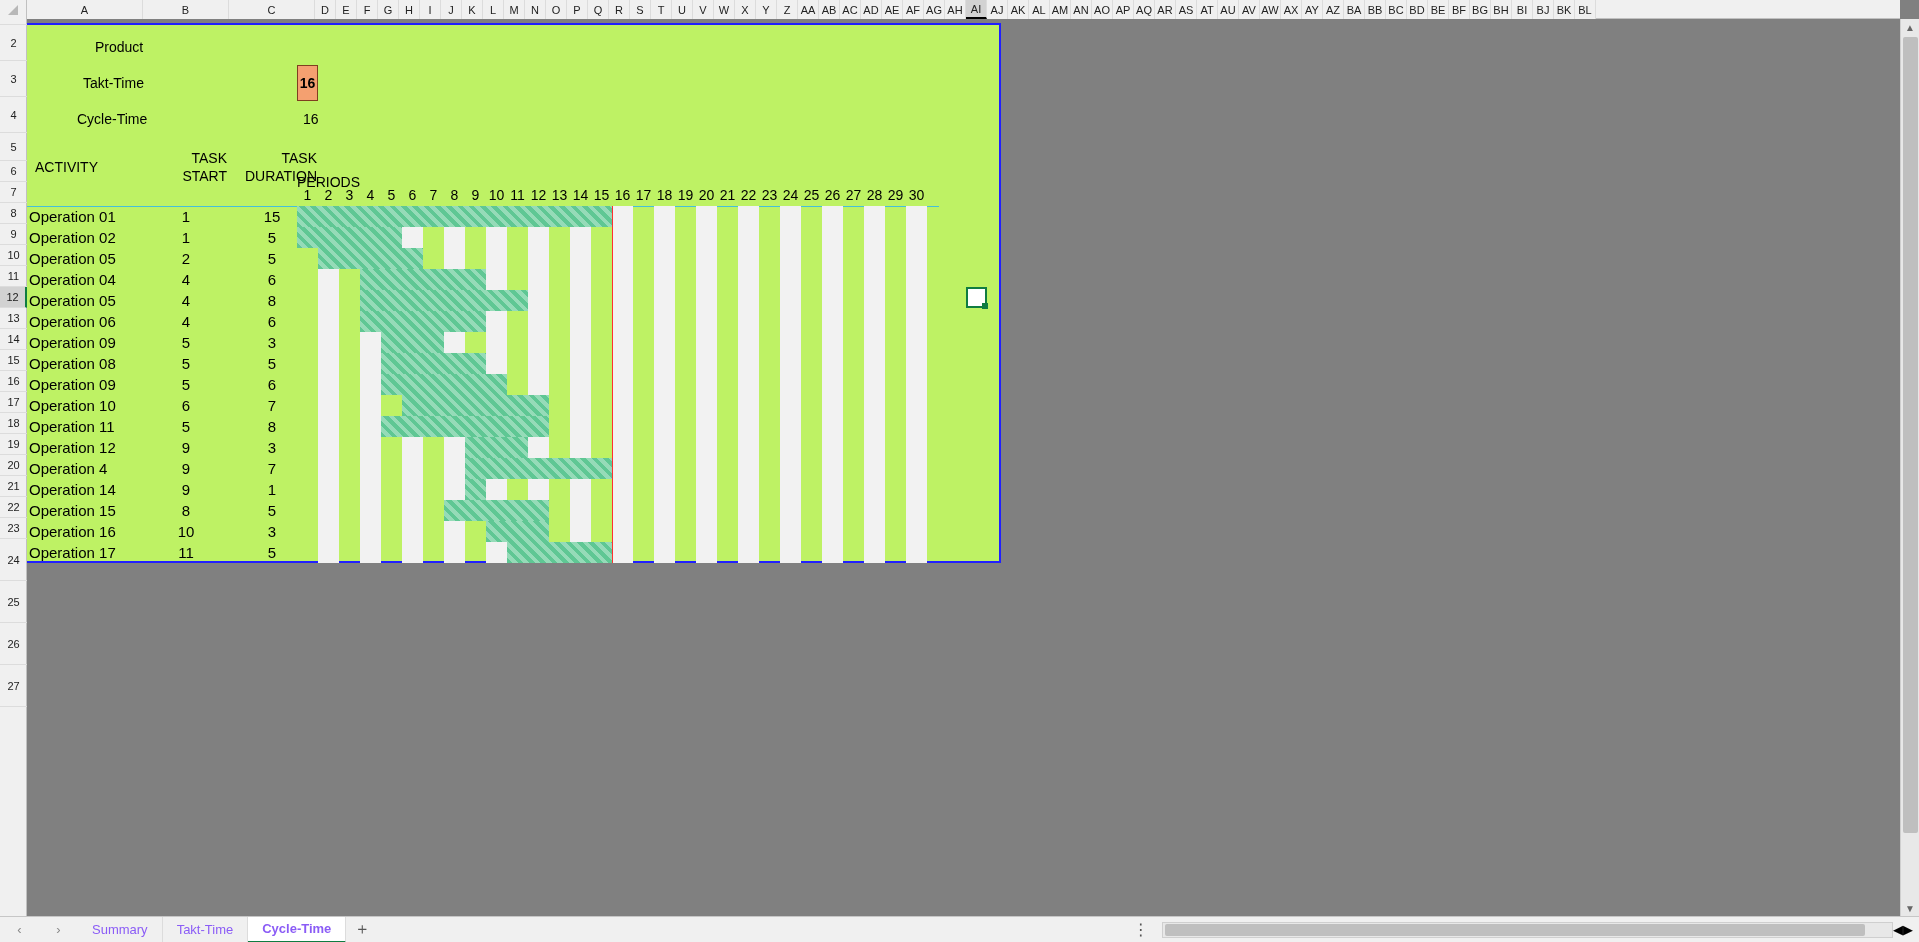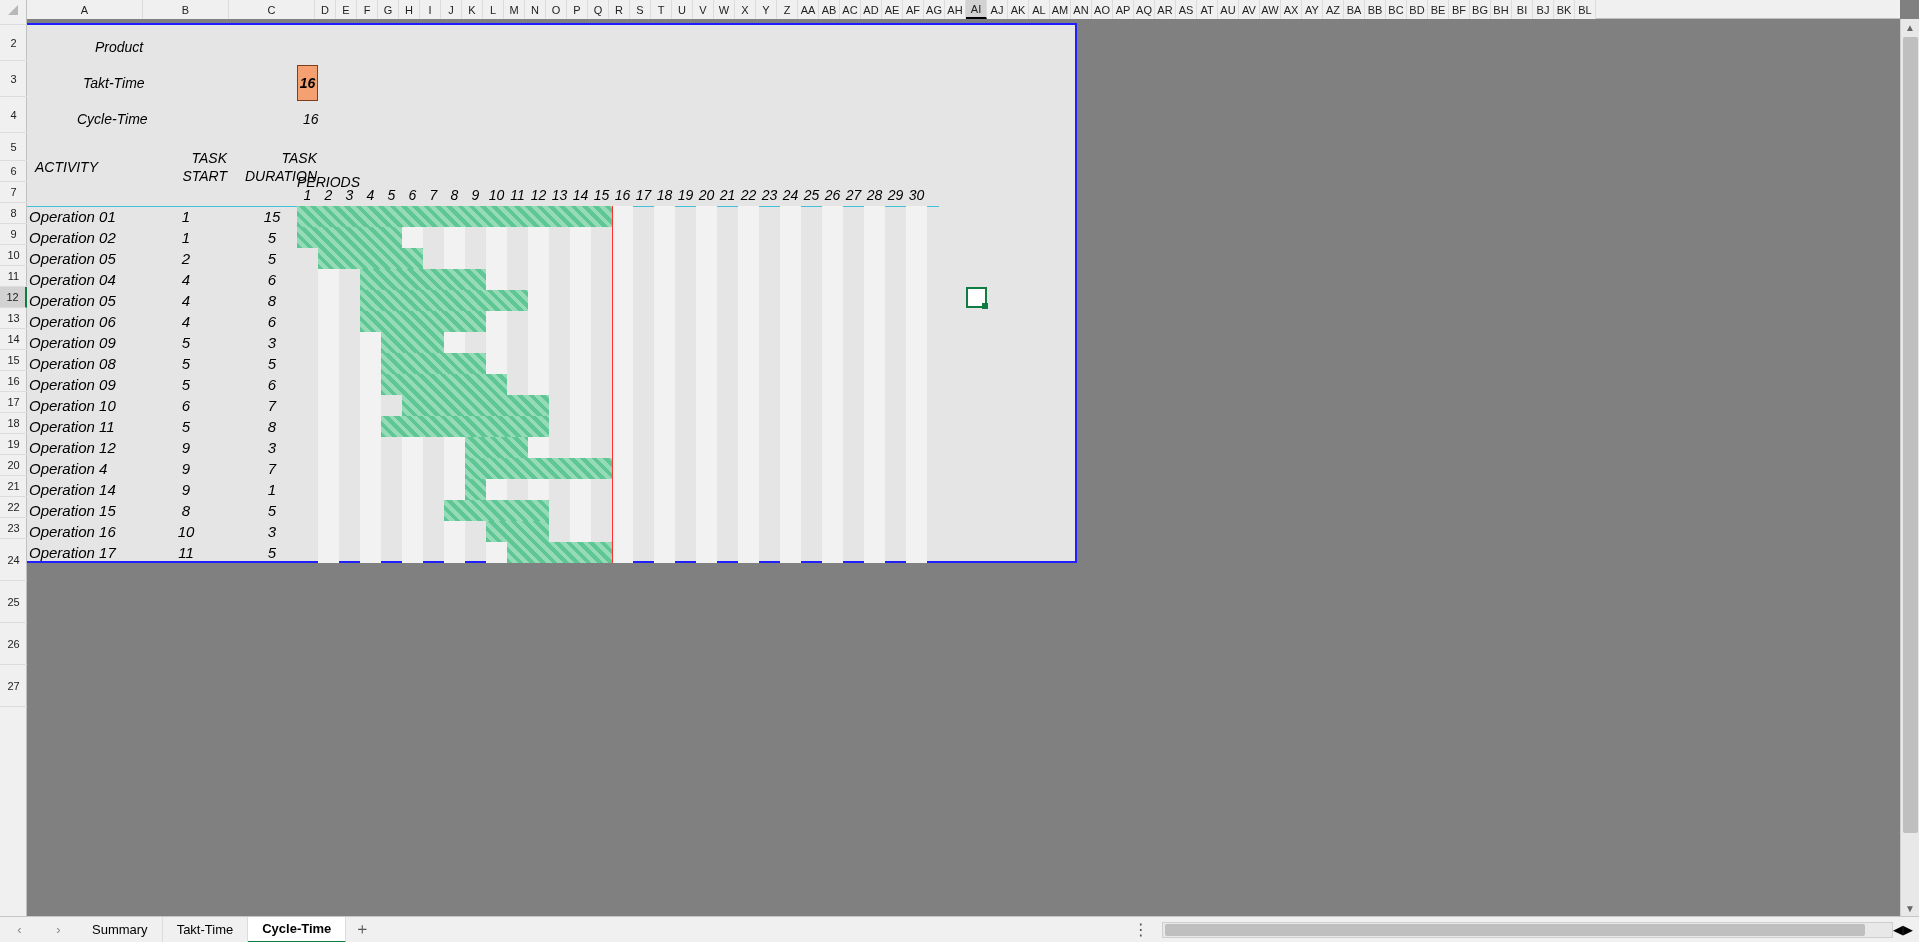--- a/index.html
+++ b/index.html
@@ -21,21 +21,21 @@
 .row-head.hTop { height:6px; }
 .row-head.hH { height:36px; }
 .row-head.hR { height:21px; }
 .row-head.hR5 { height:28px; }
 .row-head.hBig { height:42px; }
 
 
 .grid { position:absolute; top:19px; left:27px; right:19px; bottom:26px; background:#808080; overflow:hidden; }
 
 
-.page { position:absolute; top:6px; left:0; width:1048px; height:536px; background:#e5e5e5; outline:2px solid #2020ff;font-style:italic;}
+.page { position:absolute; top:6px; left:0; width:972px; height:536px; background:#bef264; outline:2px solid #2020ff;}
 .label-cell { position:absolute; font-size:14px; color:#000; }
 .takt-box { position:absolute; width:21px; height:36px; background:#f4a070; display:flex; align-items:center; justify-content:center; font-size:14px; font-weight:bold; border:1px solid #7f3f1f;}
 
 .head-row { position:absolute; font-size:14px; color:#000; text-align:right; line-height:18px;}
 .periods-row { position:absolute; top:162px; left:270px; height:18px; display:flex; }
 .periods-row span { width:21px; text-align:center; font-size:14px; }
 .header-line { position:absolute; top:181px; left:0; width:912px; height:1px; background:#45c0d9; }
 .takt-divider { position:absolute; top:181px; width:1px; background:#ff3030; }
 
 .data-area { position:absolute; top:181px; left:0; width:912px; }
@@ -51,21 +51,21 @@
 .watermark { position:absolute; top:190px; left:295px; font-size:96px; font-weight:bold; color:#808080; opacity:0.55; pointer-events:none; letter-spacing:-4px; }
 
 
 .sel-cell { position:absolute; width:21px; height:21px; border:2px solid #107c41; background:#fff; }
 .sel-cell::after { content:''; position:absolute; right:-3px; bottom:-3px; width:6px; height:6px; background:#107c41; }
 
 
 .bottombar { position:absolute; bottom:0; left:0; right:0; height:26px; background:#f0f0f0; display:flex; align-items:center; border-top:1px solid #c6c6c6; font-size:13px;}
 .nav-arrows { width:78px; display:flex; justify-content:space-around; align-items:center; color:#888;}
 .tabs { display:flex; height:26px; }
-.tab { padding:8px 14px; display:flex; align-items:center; color:#000000; border-right:1px solid #dcdcdc; cursor:pointer;text-align:right; }
+.tab { padding:8px 14px; display:flex; align-items:center; color:#8b5cf6; border-right:1px solid #dcdcdc; cursor:pointer;text-align:right; }
 .tab.active { background:#fff; border-bottom:2px solid #107c41; font-weight:bold;}
 .addtab { width:32px; display:flex; align-items:center; justify-content:center; color:#555; font-size:16px;}
 .tabmenu { width:22px; display:flex; align-items:center; justify-content:center; color:#555; font-size:16px;}
 .hscroll-wrap { flex:1; display:flex; align-items:center; margin:0 6px 0 10px; height:18px;}
 .hscroll { flex:1; height:16px; background:#e8e8e8; position:relative; border:1px solid #cfcfcf;}
 .hscroll .thumb { position:absolute; top:1px; left:2px; width:96%; height:12px; background:#bfbfbf; border-radius:2px;}
 
 
 .vscroll { position:absolute; top:19px; right:0; bottom:26px; width:19px; background:#e8e8e8; border-left:1px solid #cfcfcf; display:flex; flex-direction:column; align-items:center;}
 .vscroll .btn { width:17px; height:16px; display:flex; align-items:center; justify-content:center; color:#666; font-size:10px;}

